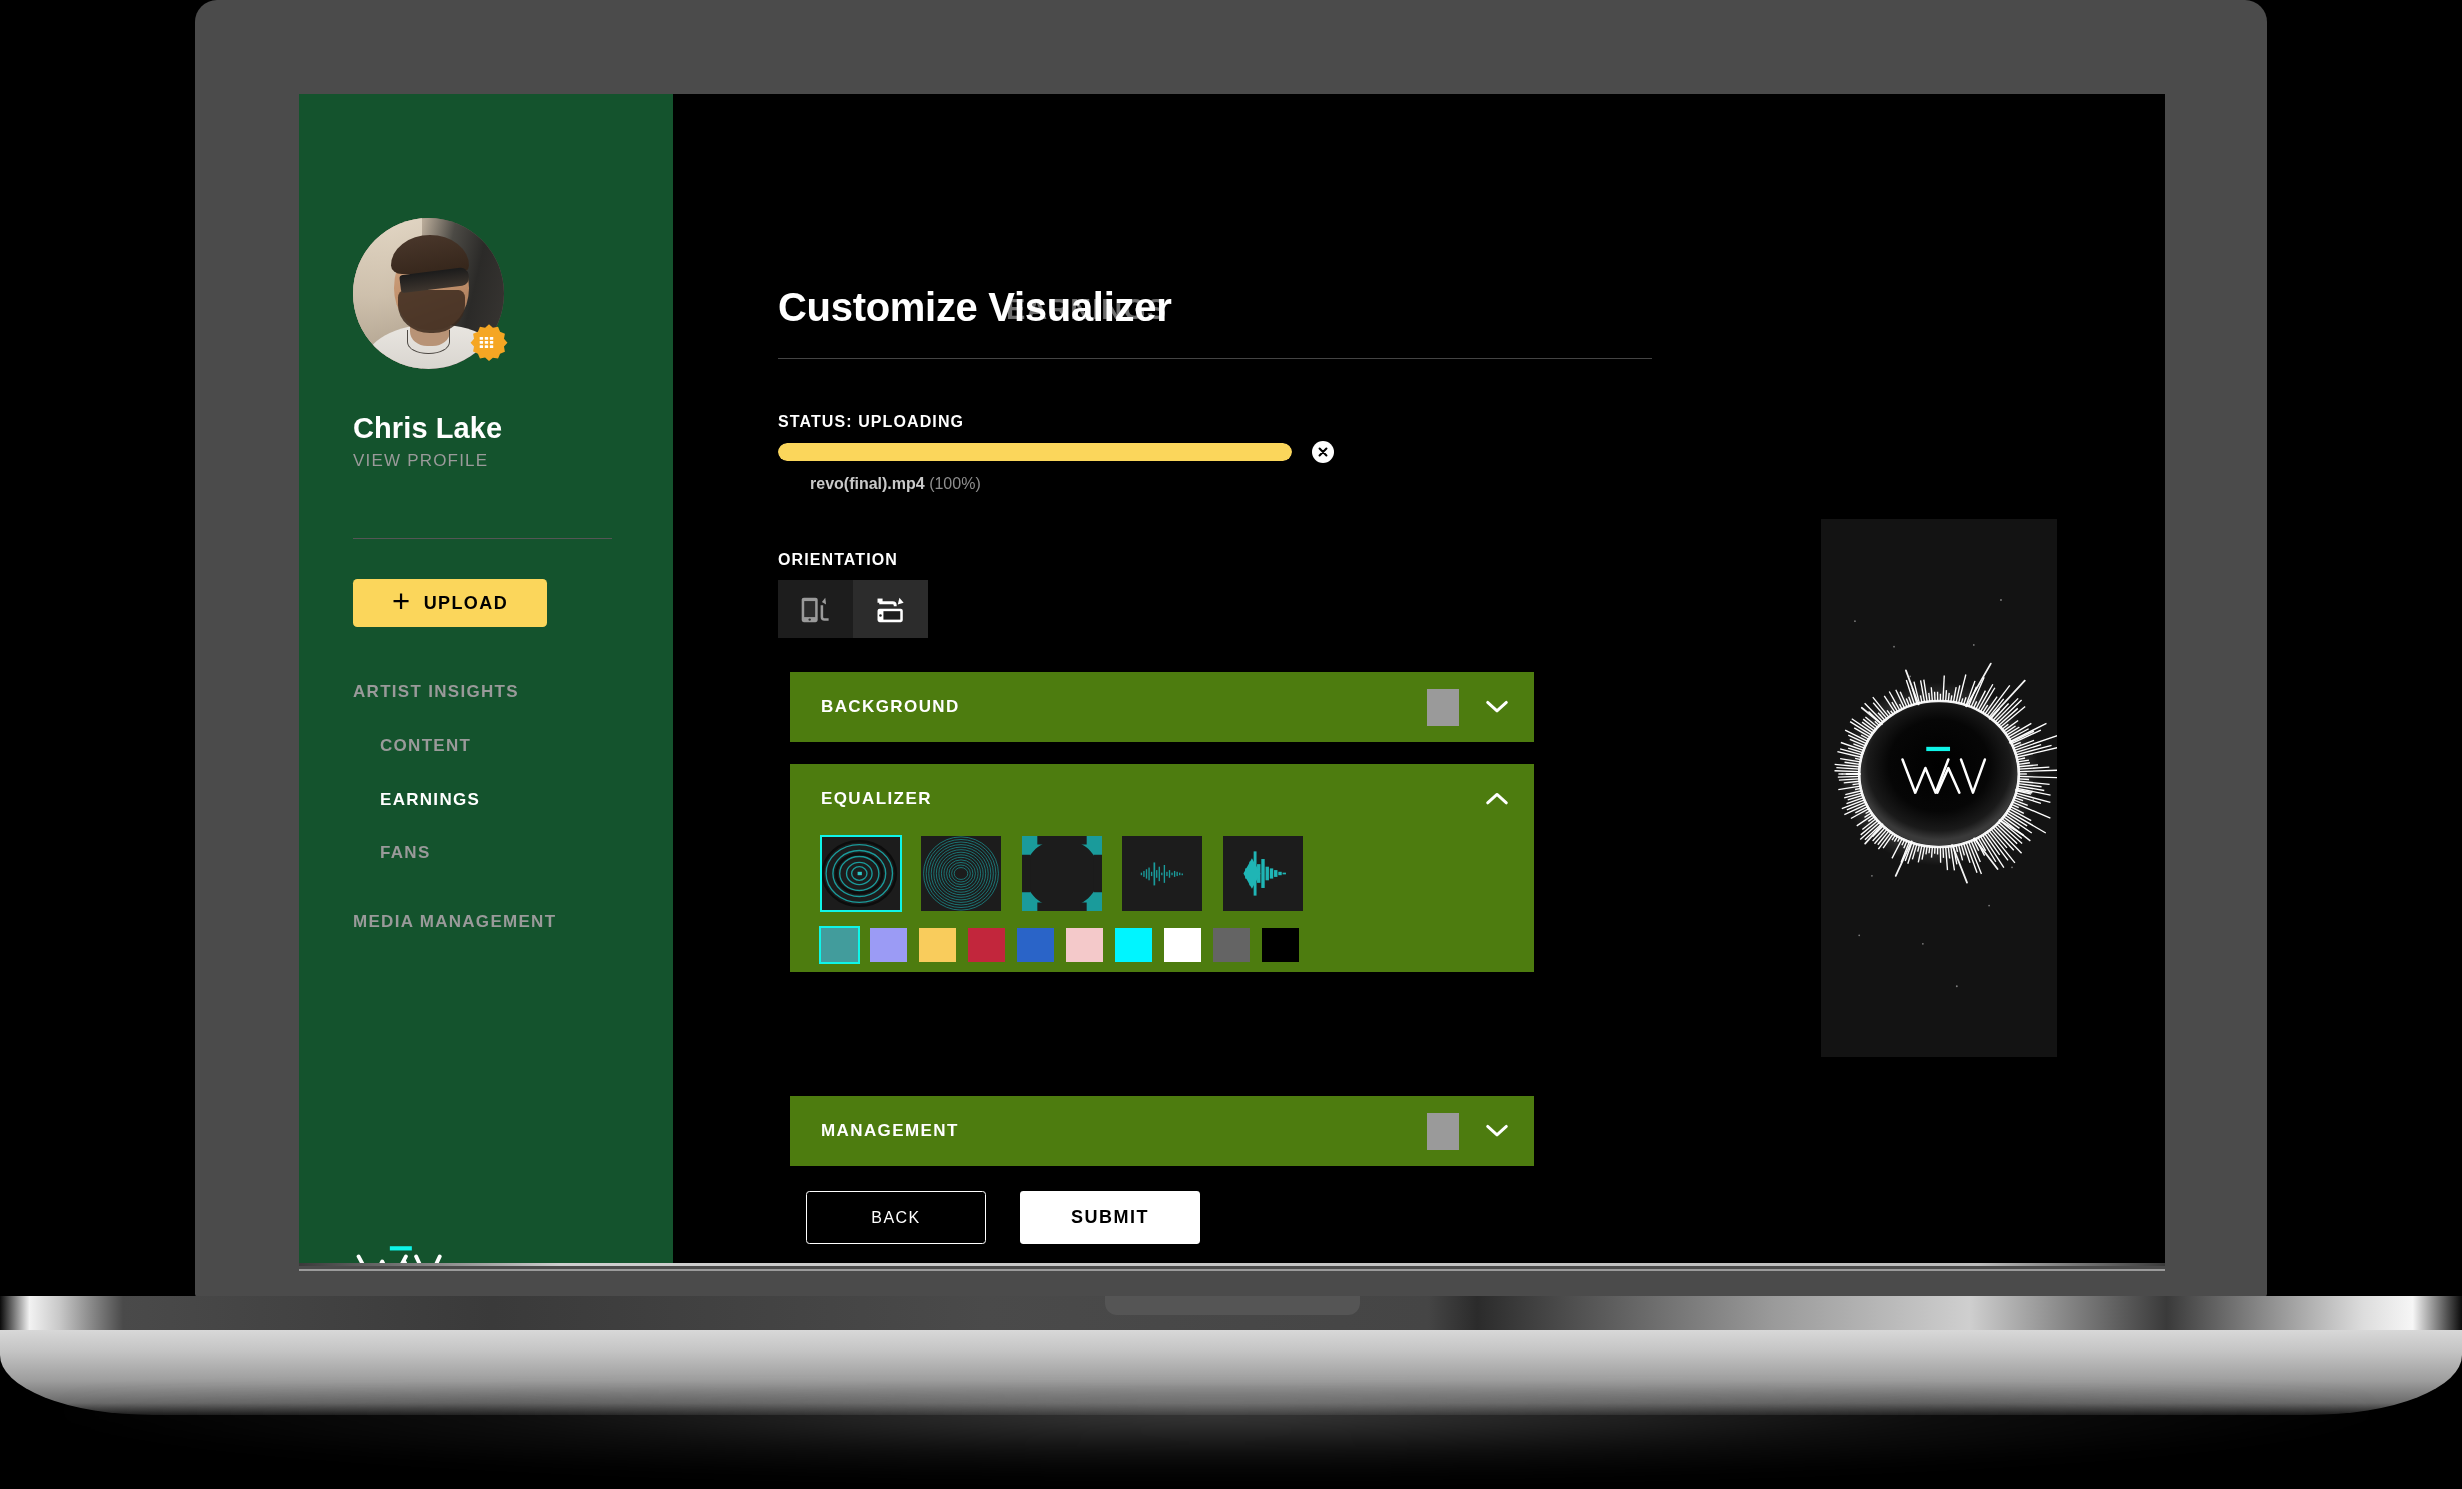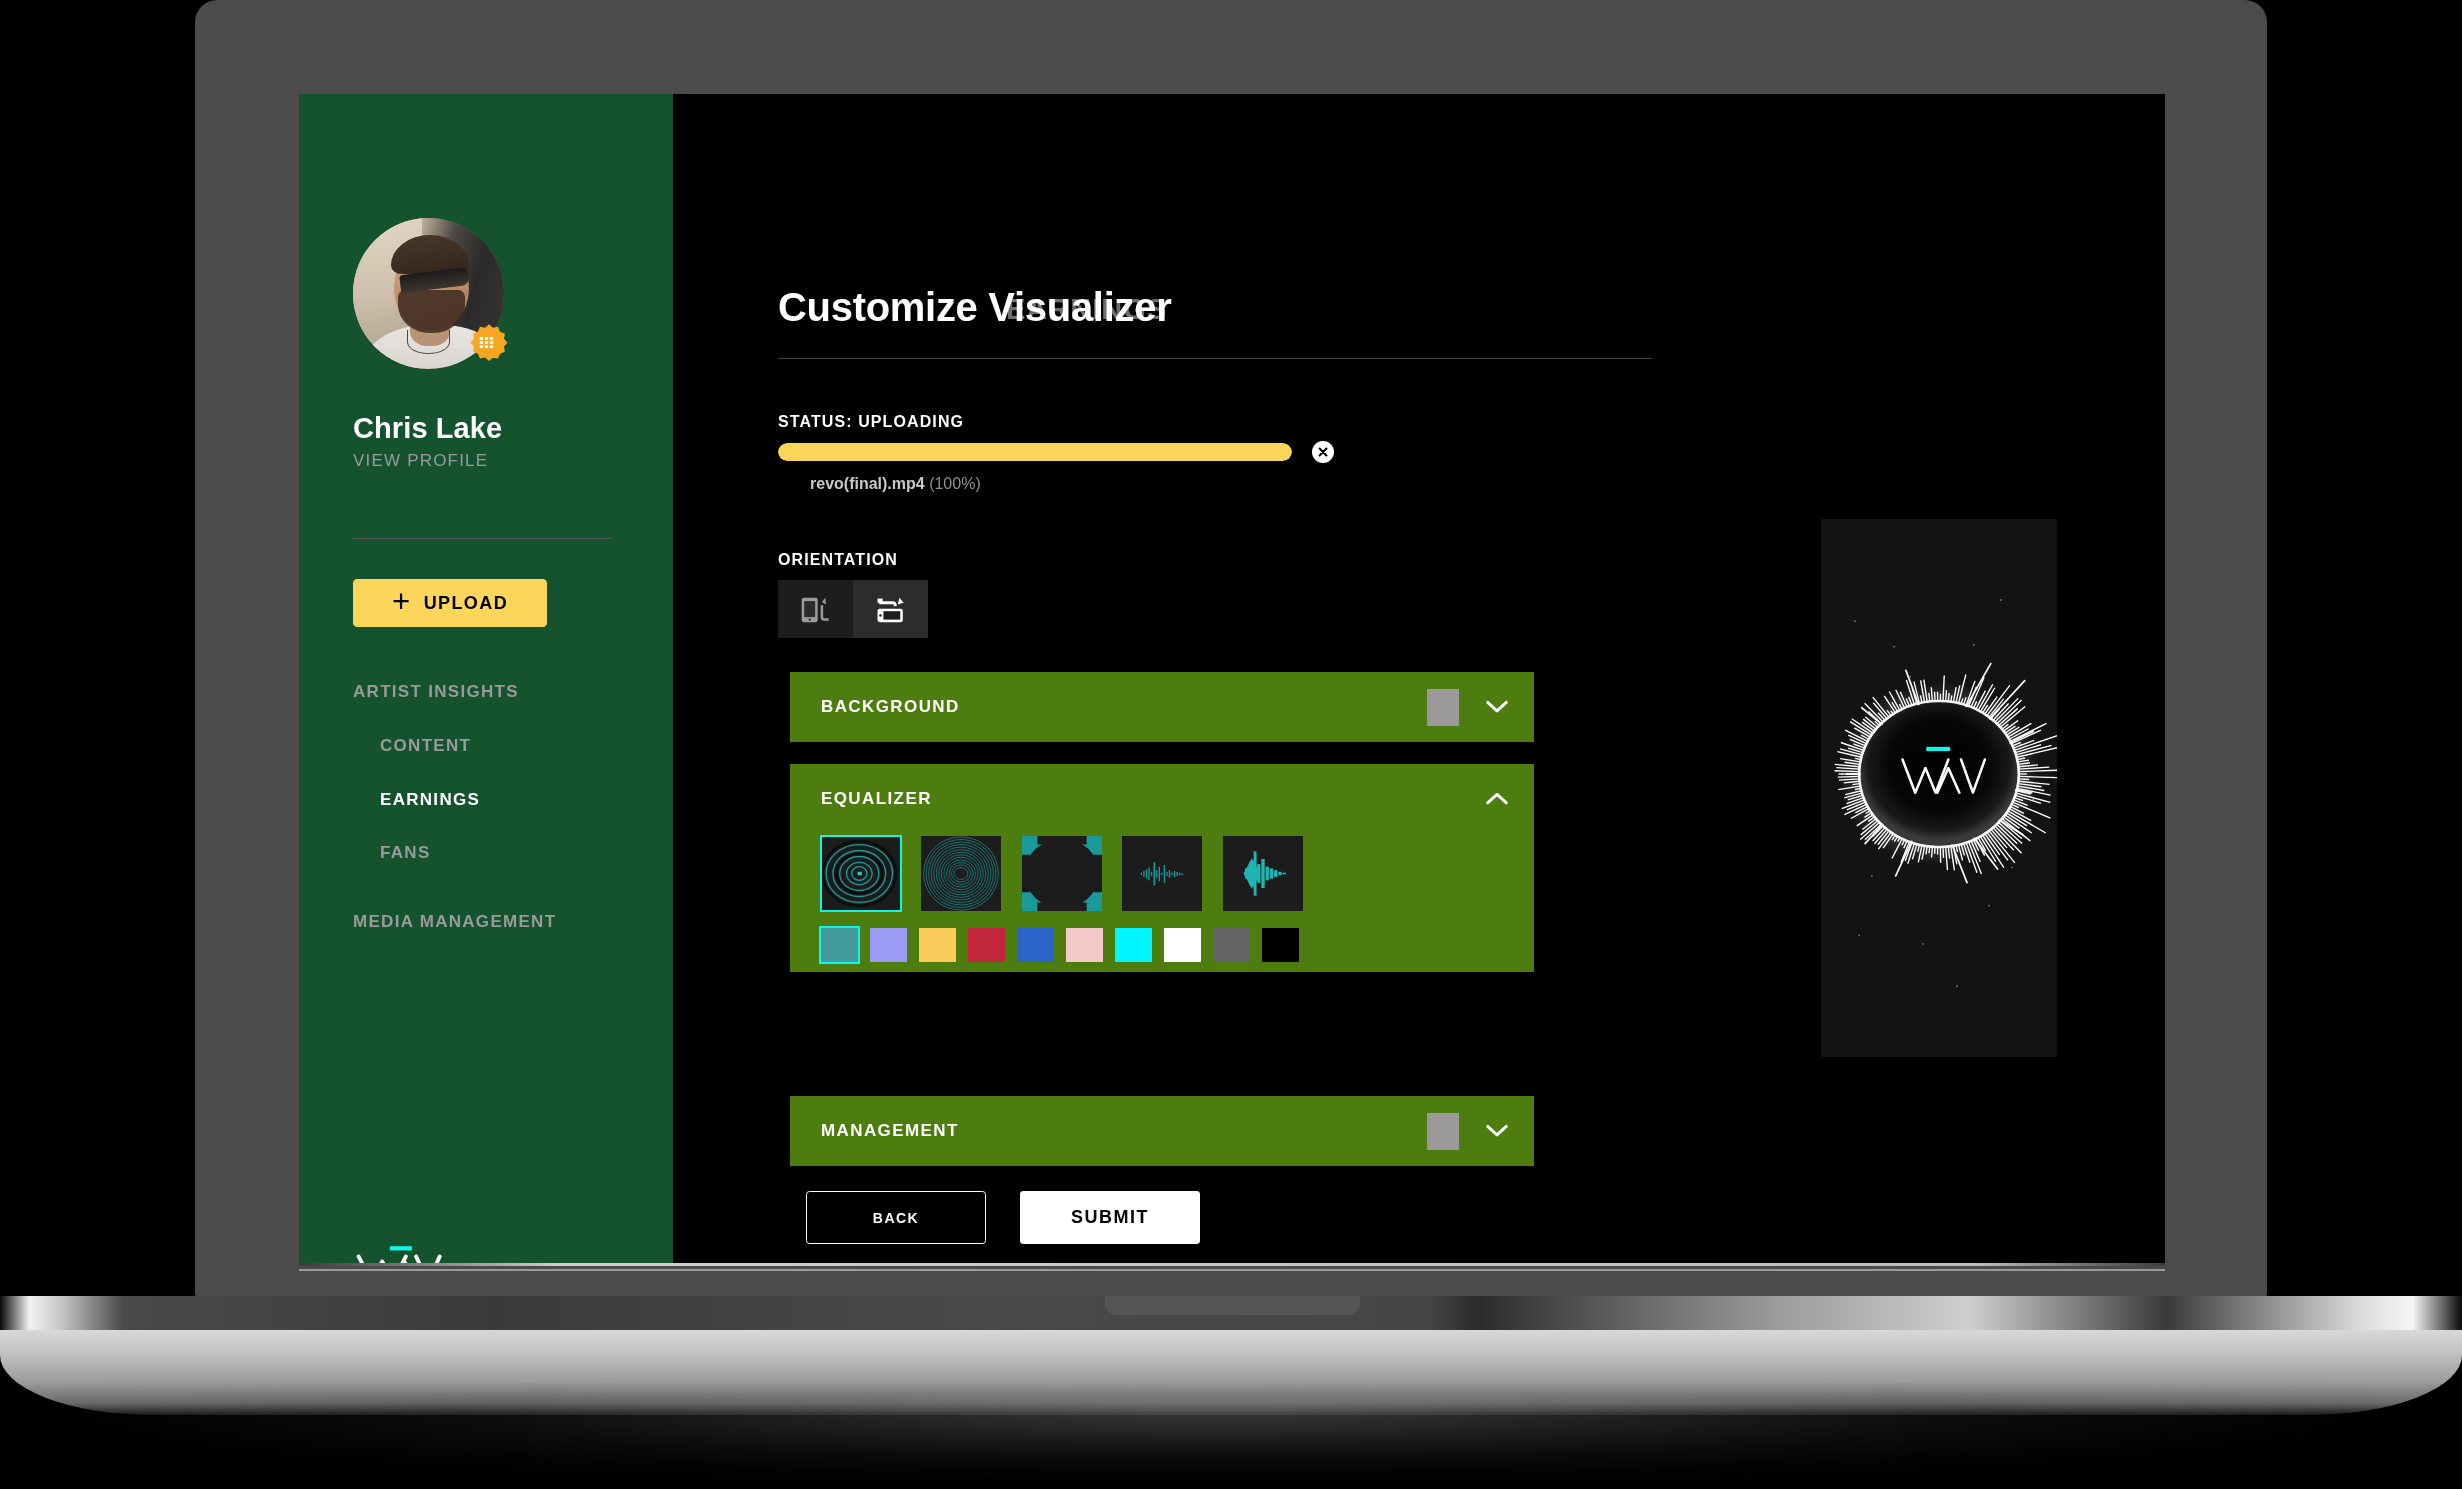--- a/index.html
+++ b/index.html
@@ -303,21 +303,21 @@
   }
   .eq-color.sel { outline: 2.6px solid #0FF5E8; outline-offset: -0.9px; }
 
   #footer-buttons {
     position: absolute; left: 133px; top: 1097px;
     display: flex; gap: 34px;
   }
   #back-button {
     width: 180px; height: 53px;
     background: #000; border: 1.7px solid #fff; border-radius: 3.4px;
-    color: #fff; font-size: 14px; font-weight: bold; letter-spacing: 1.5px;
+    color: #fff; font-size: 16px; font-weight: normal; letter-spacing: 1.5px;
     cursor: pointer; font-family: "Liberation Sans", sans-serif;
   }
   #submit-button {
     width: 180px; height: 53px;
     background: #fff; border: none; border-radius: 3.4px;
     color: #000; font-size: 18px; font-weight: bold; letter-spacing: 1.5px;
     cursor: pointer; font-family: "Liberation Sans", sans-serif;
   }
 
   

